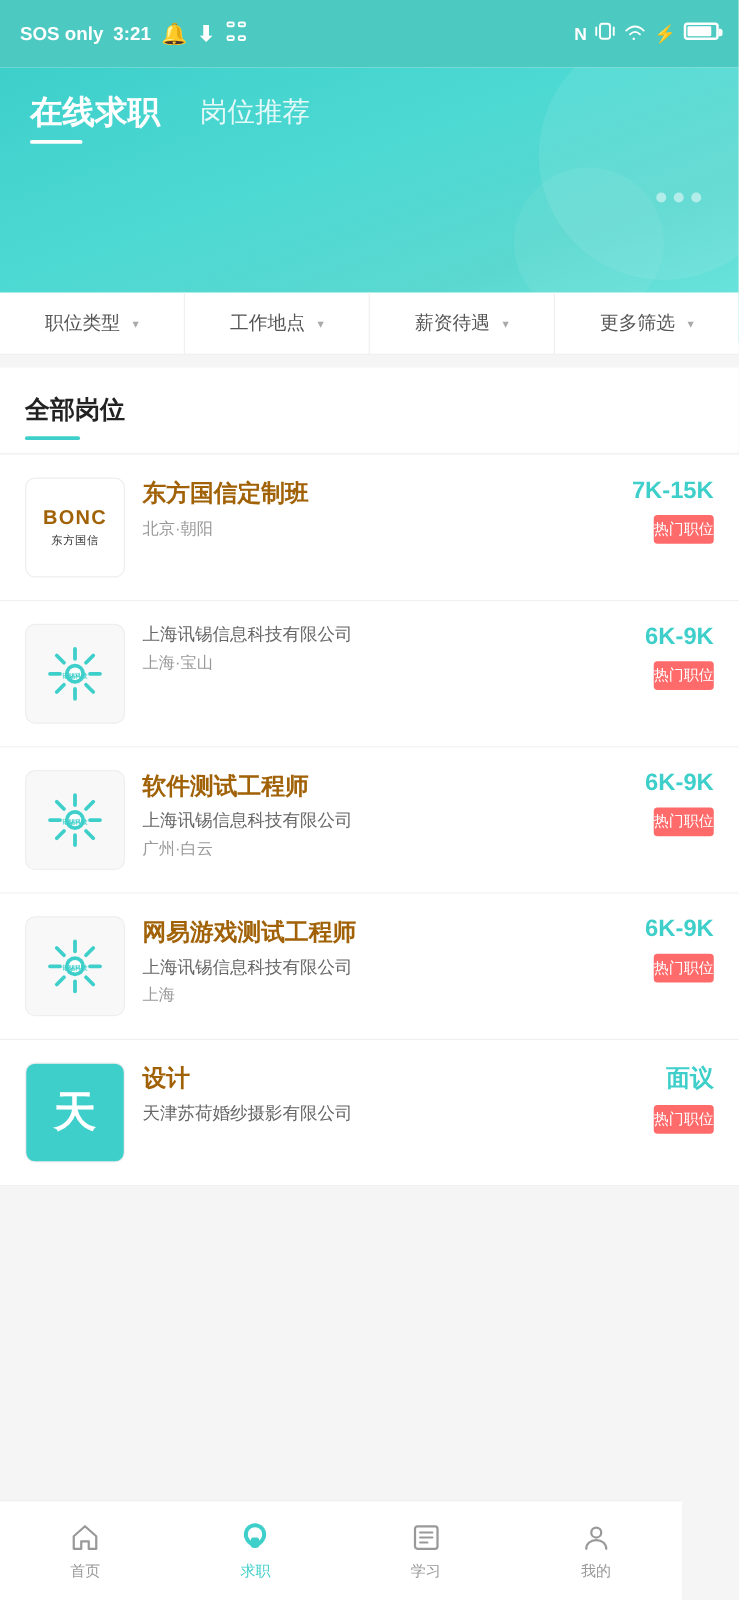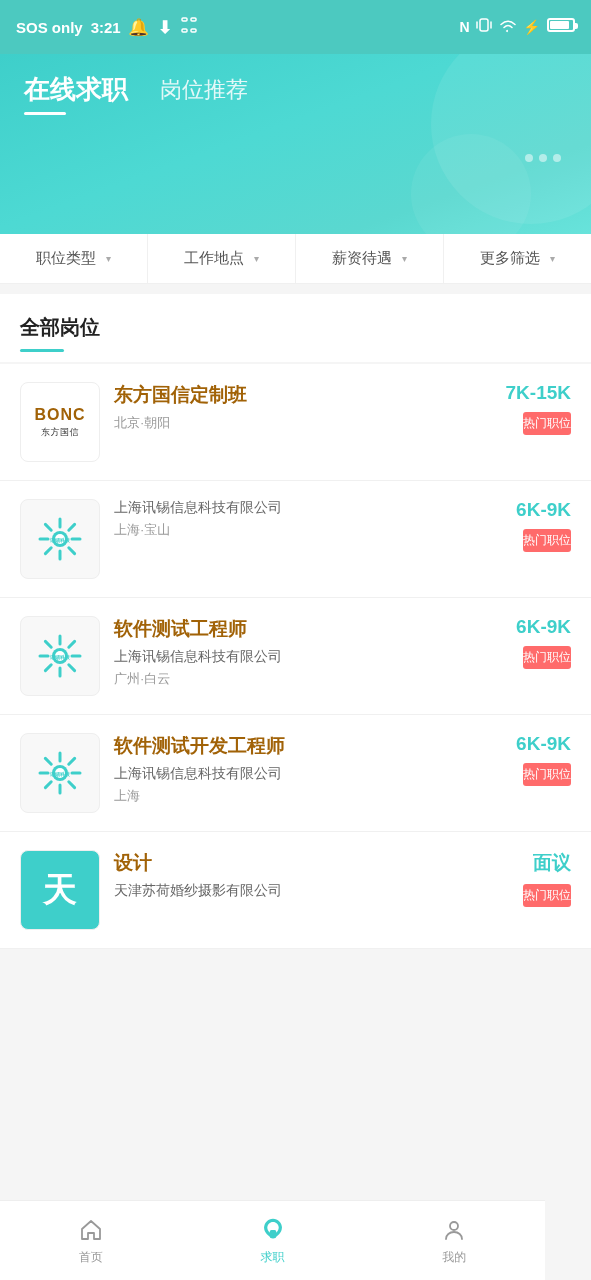--- a/index.html
+++ b/index.html
@@ -491,21 +491,21 @@
           <line x1="36" y1="24" x2="44" y2="24"></line>
           <line x1="9.4" y1="9.4" x2="15.2" y2="15.2"></line>
           <line x1="32.8" y1="32.8" x2="38.6" y2="38.6"></line>
           <line x1="38.6" y1="9.4" x2="32.8" y2="15.2"></line>
           <line x1="15.2" y1="32.8" x2="9.4" y2="38.6"></line>
         </g>
         <text x="24" y="27" text-anchor="middle" font-size="5" fill="#3ecfca" font-weight="600">讯锡科技</text>
       </svg>
     </div>
     <div class="job-content">
-      <div class="job-title">软件测试开发工程师</div>
+      <div class="job-title">网易游戏测试工程师</div>
       <div class="job-company">上海讯锡信息科技有限公司</div>
       <div class="job-location">上海</div>
     </div>
     <div class="job-right">
       <span class="job-salary">6K-9K</span>
       <span class="job-badge">热门职位</span>
     </div>
   </div>
 
   <div class="job-item">
@@ -543,20 +543,31 @@
       <svg width="32" height="32" viewBox="0 0 32 32" fill="none">
         <path d="M16 2C10 2 5 7 5 13C5 19 10 24 16 26C22 24 27 19 27 13C27 7 22 2 16 2Z" fill="#3ecfca"></path>
         <path d="M16 6C12 6 9 9 9 13C9 17 12 20 16 21C20 20 23 17 23 13C23 9 20 6 16 6Z" fill="white"></path>
         <rect x="12" y="16" width="8" height="10" rx="2" fill="#3ecfca"></rect>
         <line x1="16" y1="21" x2="16" y2="26" stroke="#3ecfca" stroke-width="2"></line>
       </svg>
     </div>
     <span class="nav-label active">求职</span>
   </div>
 
+  <div class="nav-item">
+    <div class="nav-icon">
+      <svg width="26" height="26" viewBox="0 0 26 26" fill="none">
+        <rect x="4" y="4" width="18" height="18" rx="2" stroke="#999" stroke-width="1.8" fill="none"></rect>
+        <line x1="8" y1="9" x2="18" y2="9" stroke="#999" stroke-width="1.5" stroke-linecap="round"></line>
+        <line x1="8" y1="13" x2="18" y2="13" stroke="#999" stroke-width="1.5" stroke-linecap="round"></line>
+        <line x1="8" y1="17" x2="14" y2="17" stroke="#999" stroke-width="1.5" stroke-linecap="round"></line>
+      </svg>
+    </div>
+    <span class="nav-label">学习</span>
+  </div>
 
   <div class="nav-item">
     <div class="nav-icon">
       <svg width="26" height="26" viewBox="0 0 26 26" fill="none">
         <circle cx="13" cy="9" r="4" stroke="#999" stroke-width="1.8" fill="none"></circle>
         <path d="M5 22C5 18 8.5 15 13 15C17.5 15 21 18 21 22" stroke="#999" stroke-width="1.8" stroke-linecap="round" fill="none"></path>
       </svg>
     </div>
     <span class="nav-label">我的</span>
   </div>

